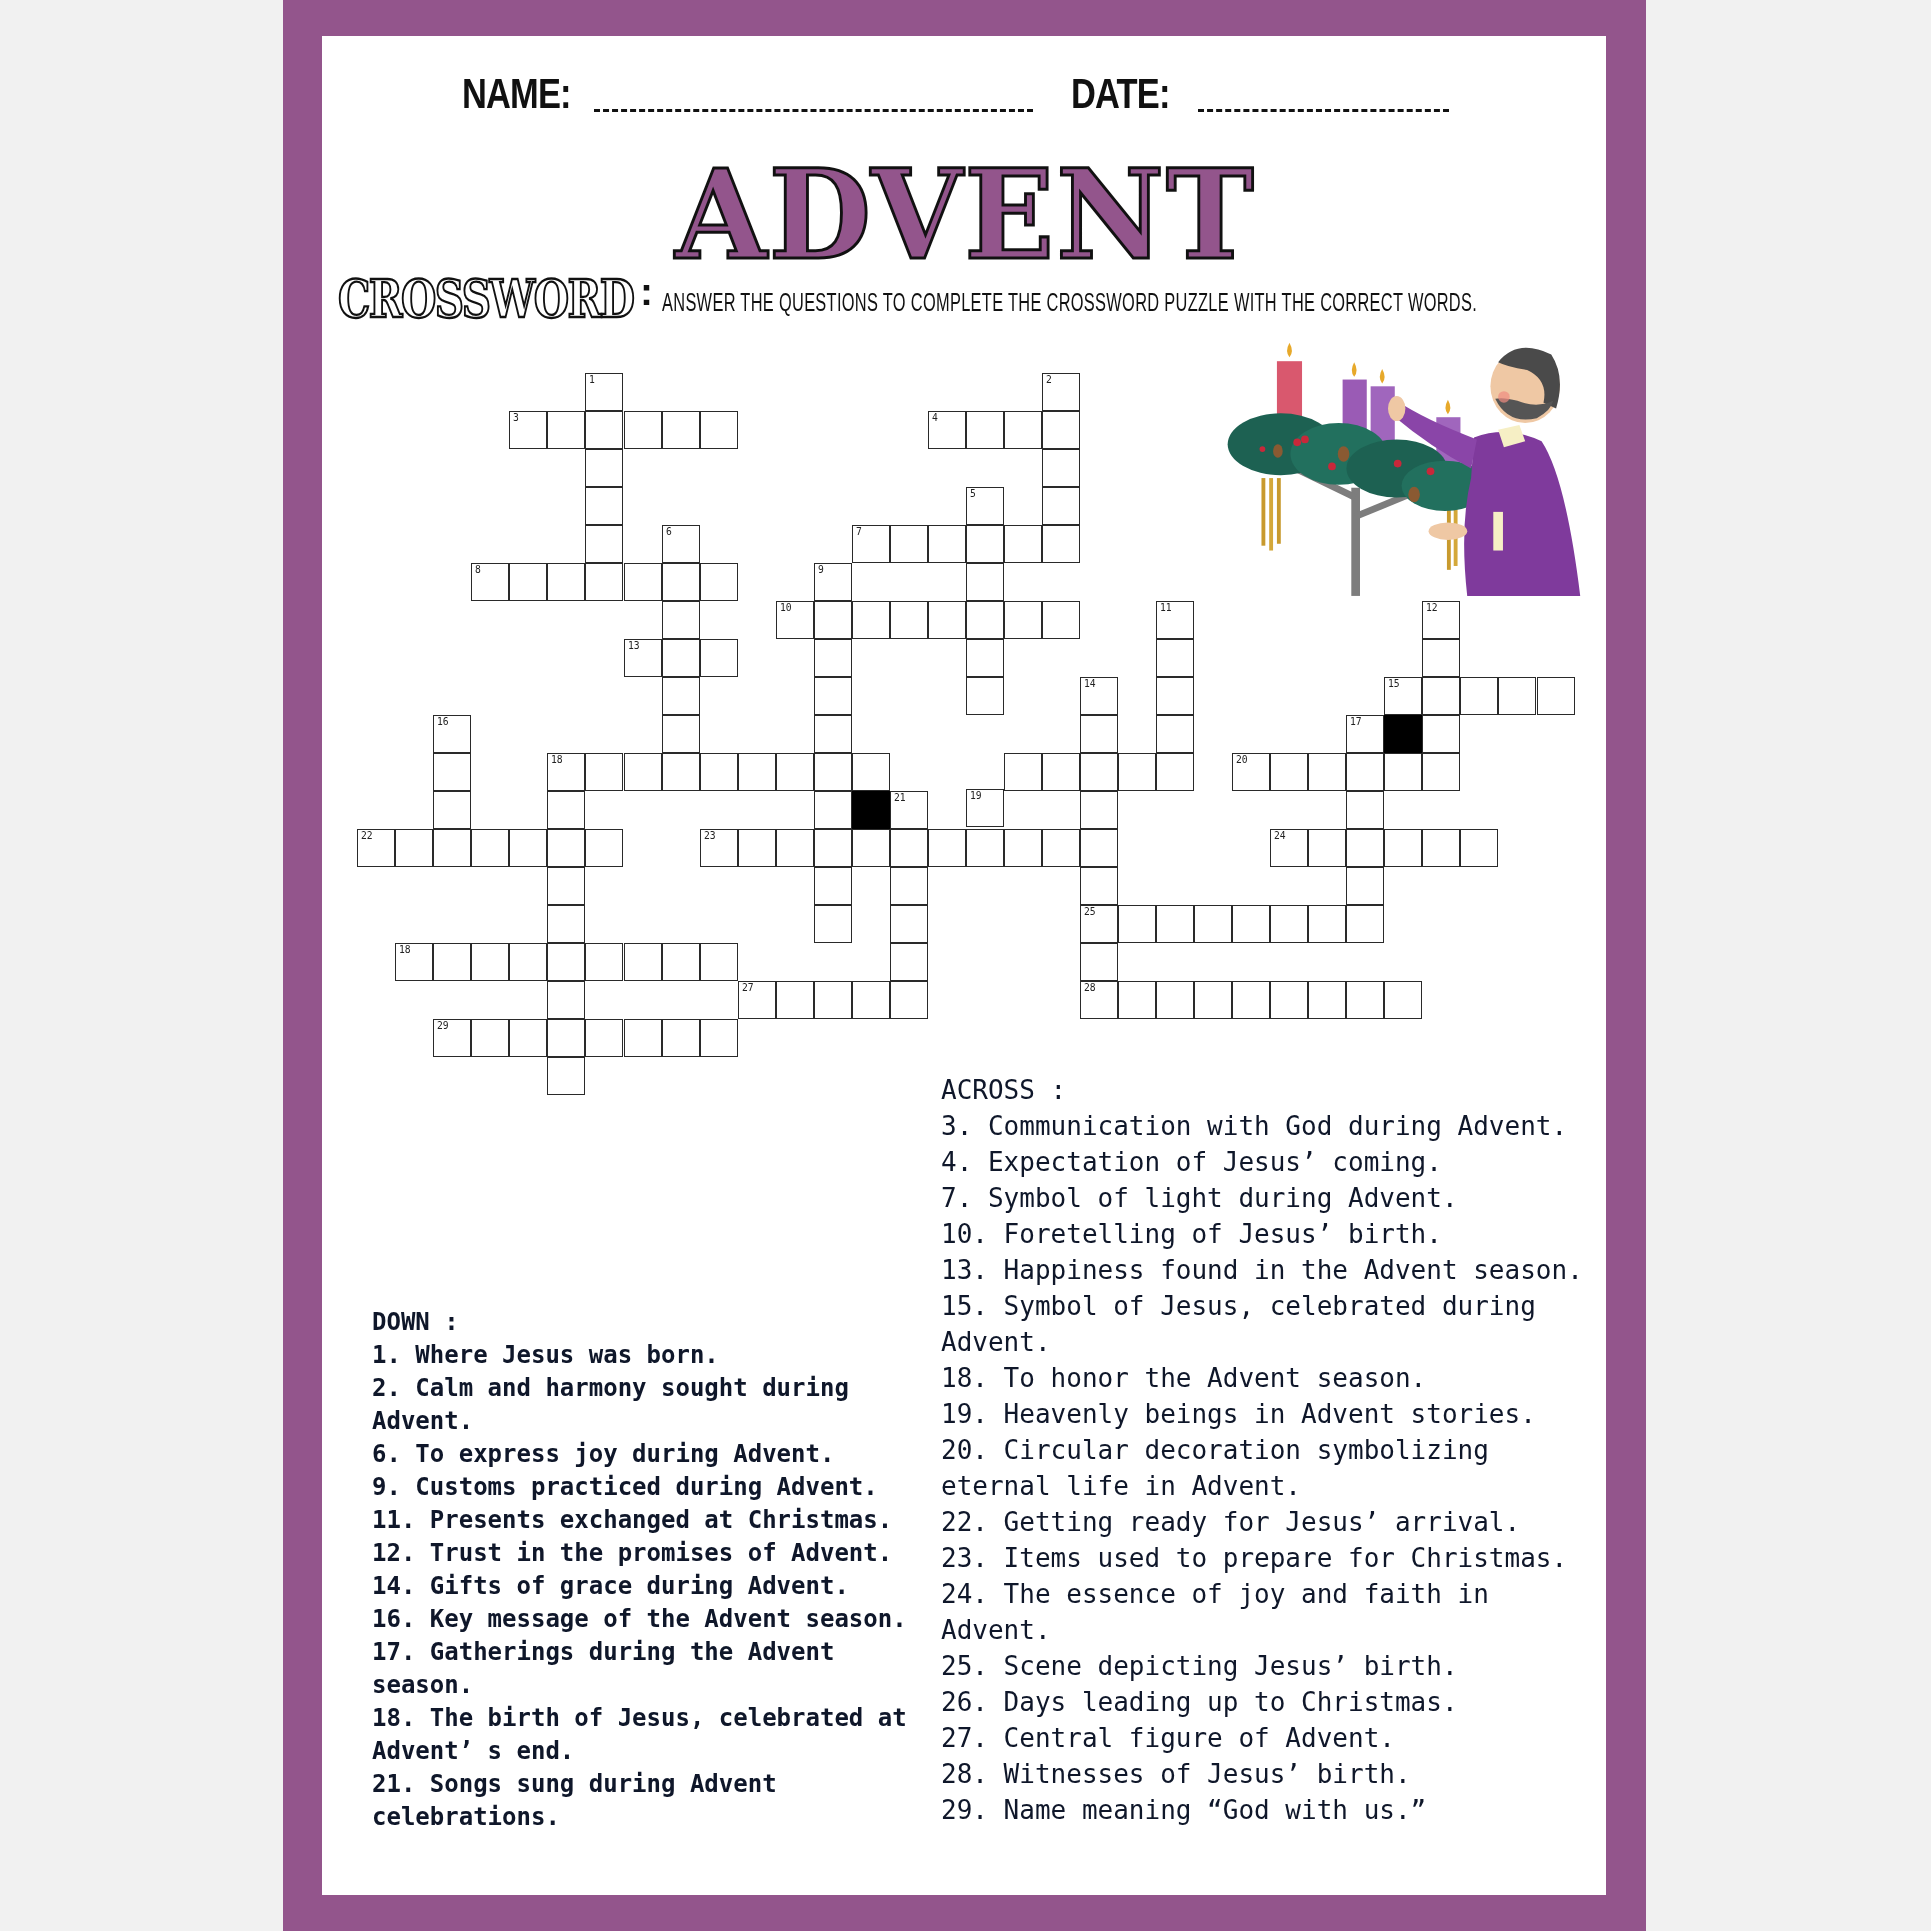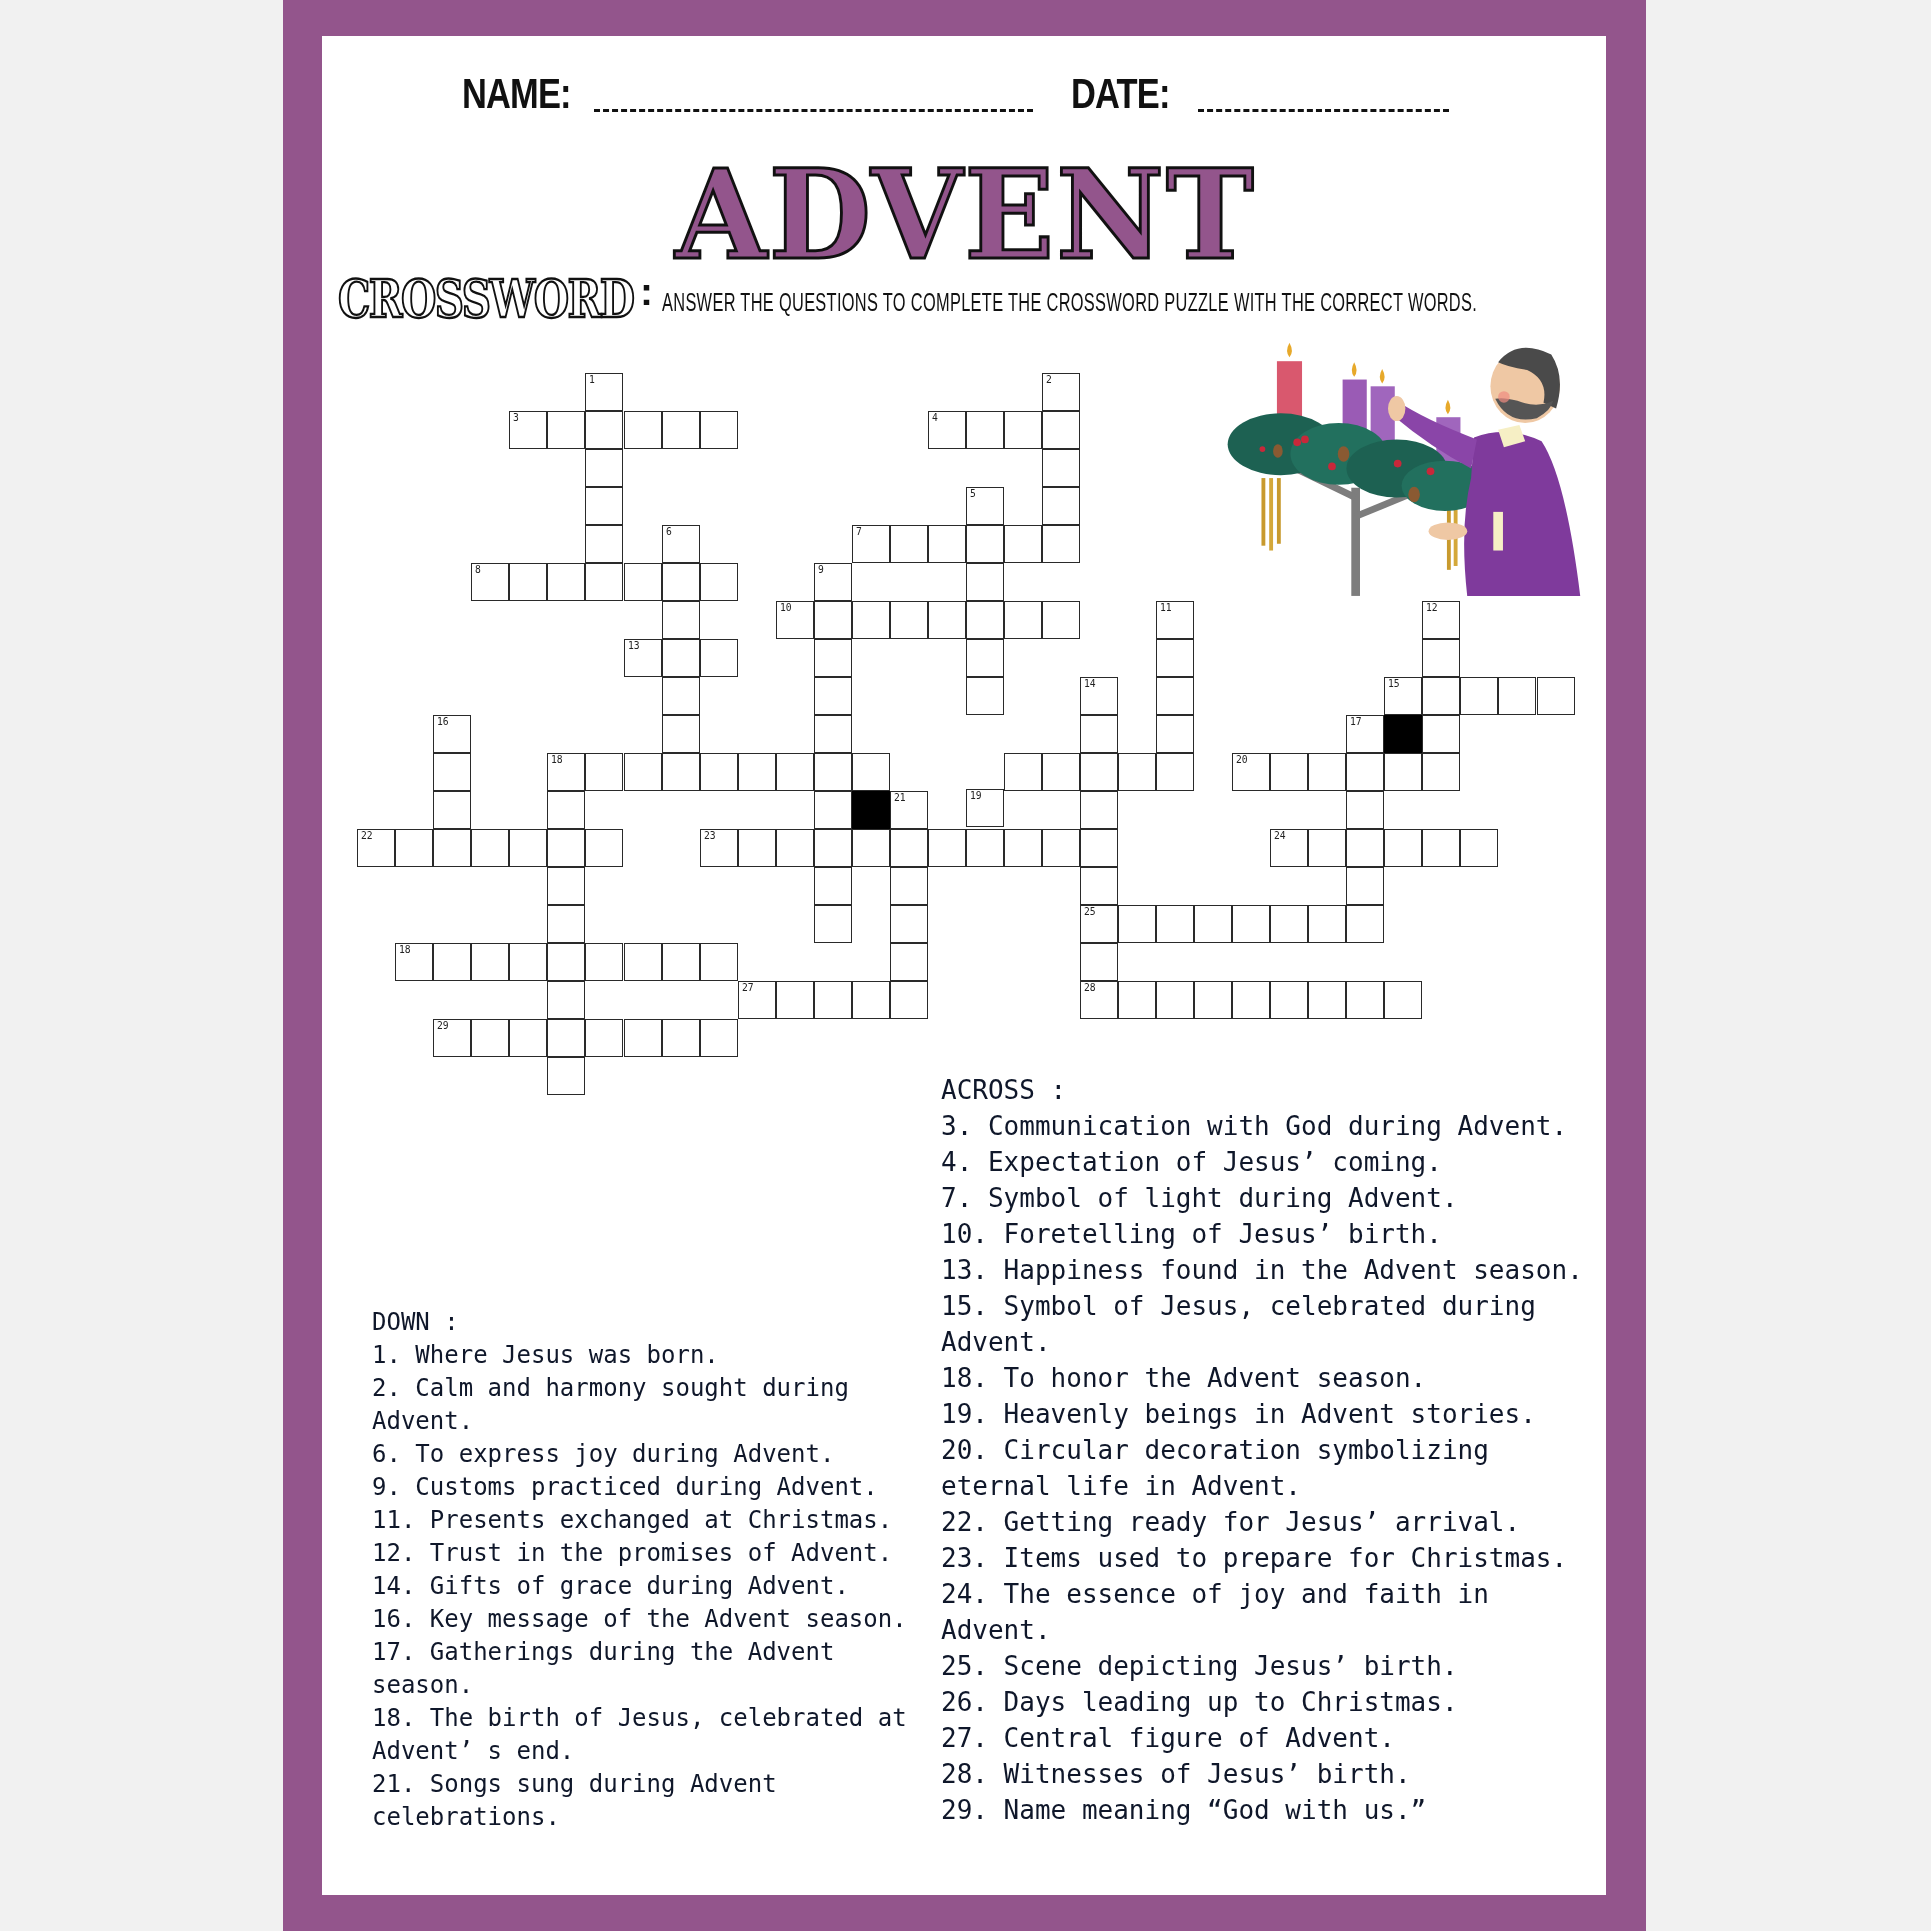--- a/index.html
+++ b/index.html
@@ -32,21 +32,21 @@
   .cell.black { background:#000; border-color:#000; }
   .num { position:absolute; left:2.9px; top:0px; font-family:"DejaVu Sans Mono", monospace;
          font-size:9.7px; color:#222; line-height:11.6px; }
 
   .illus { position:absolute; left:1218px; top:333px; width:369px; height:266px; }
 
   .clues { position:absolute; text-align:left; color:#0f172a; }
   .clues .hdr, .clues .ln { font-family:"DejaVu Sans Mono", monospace; white-space:nowrap; }
   .across { left:941px; top:1072px; width:637px; }
   .across .hdr, .across .ln { font-size:26px; line-height:36px; }
-  .down { left:372px; top:1306px; width:550px; }
+  .down { left:372px; top:1306px; width:550px;font-weight:bold; }
   .down .hdr, .down .ln { font-size:24px; line-height:33px; }
 </style>
 </head>
 <body>
 
 <div class="frame"></div>
 <div class="page"></div>
 
 <div class="namedate">
   <span class="nd-label" style="left:462px;">NAME:</span>

